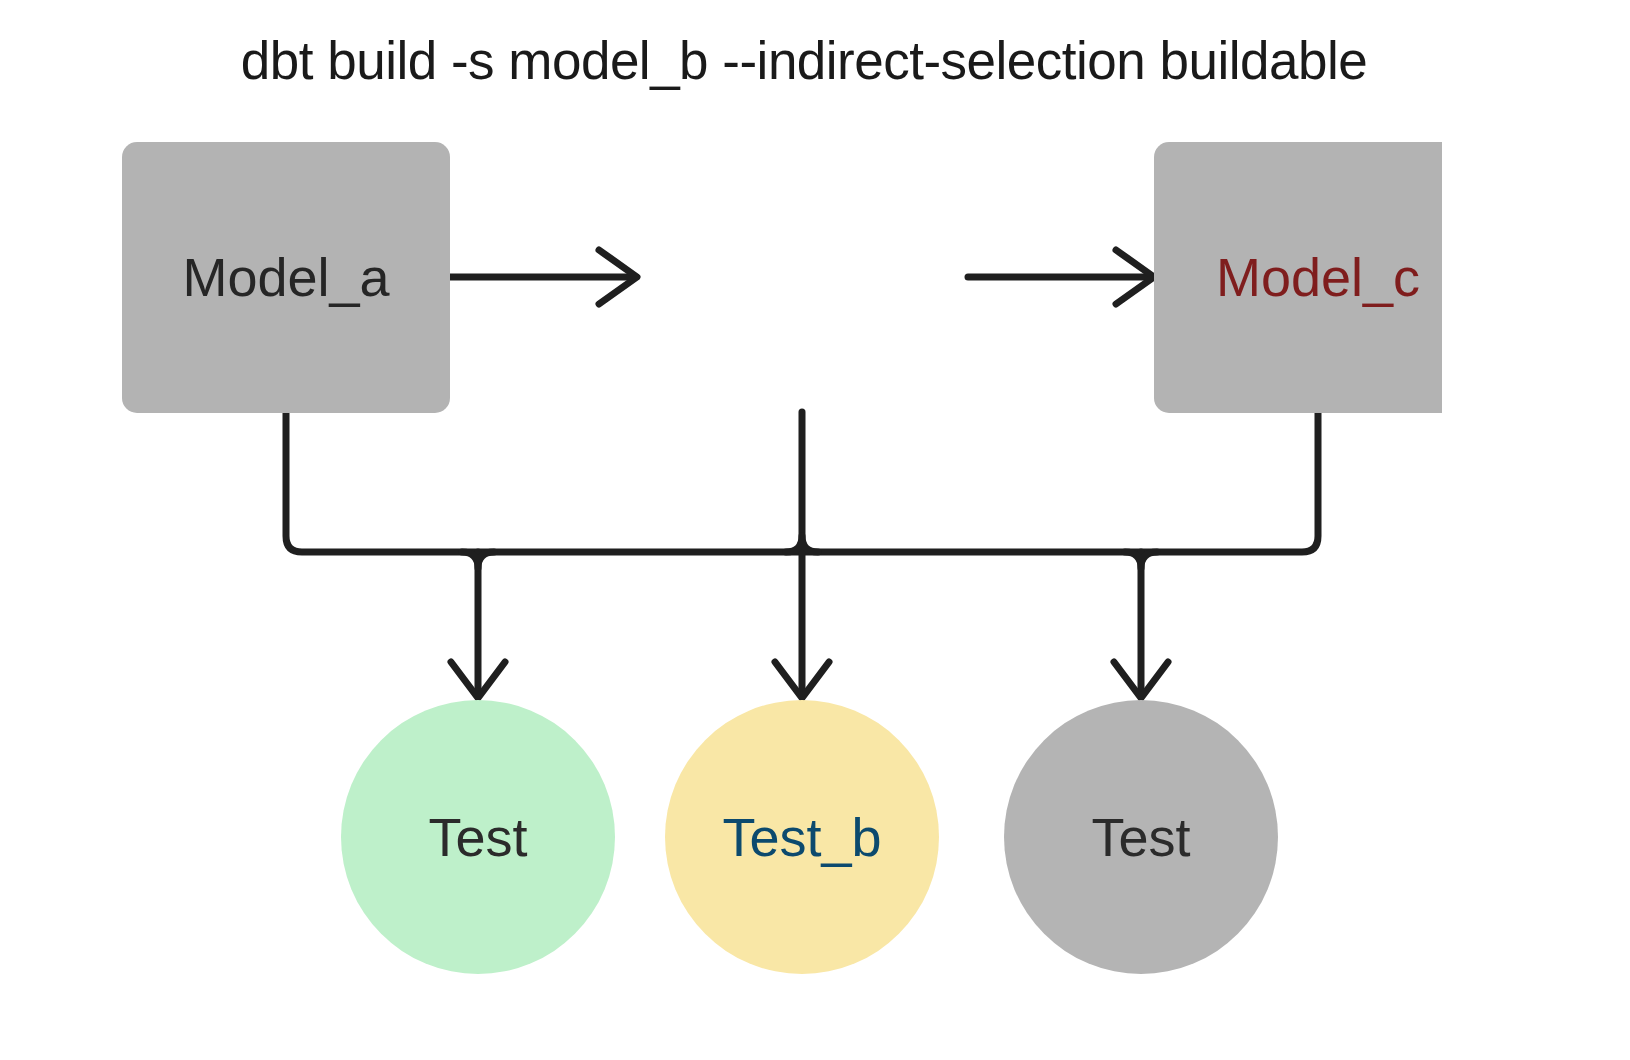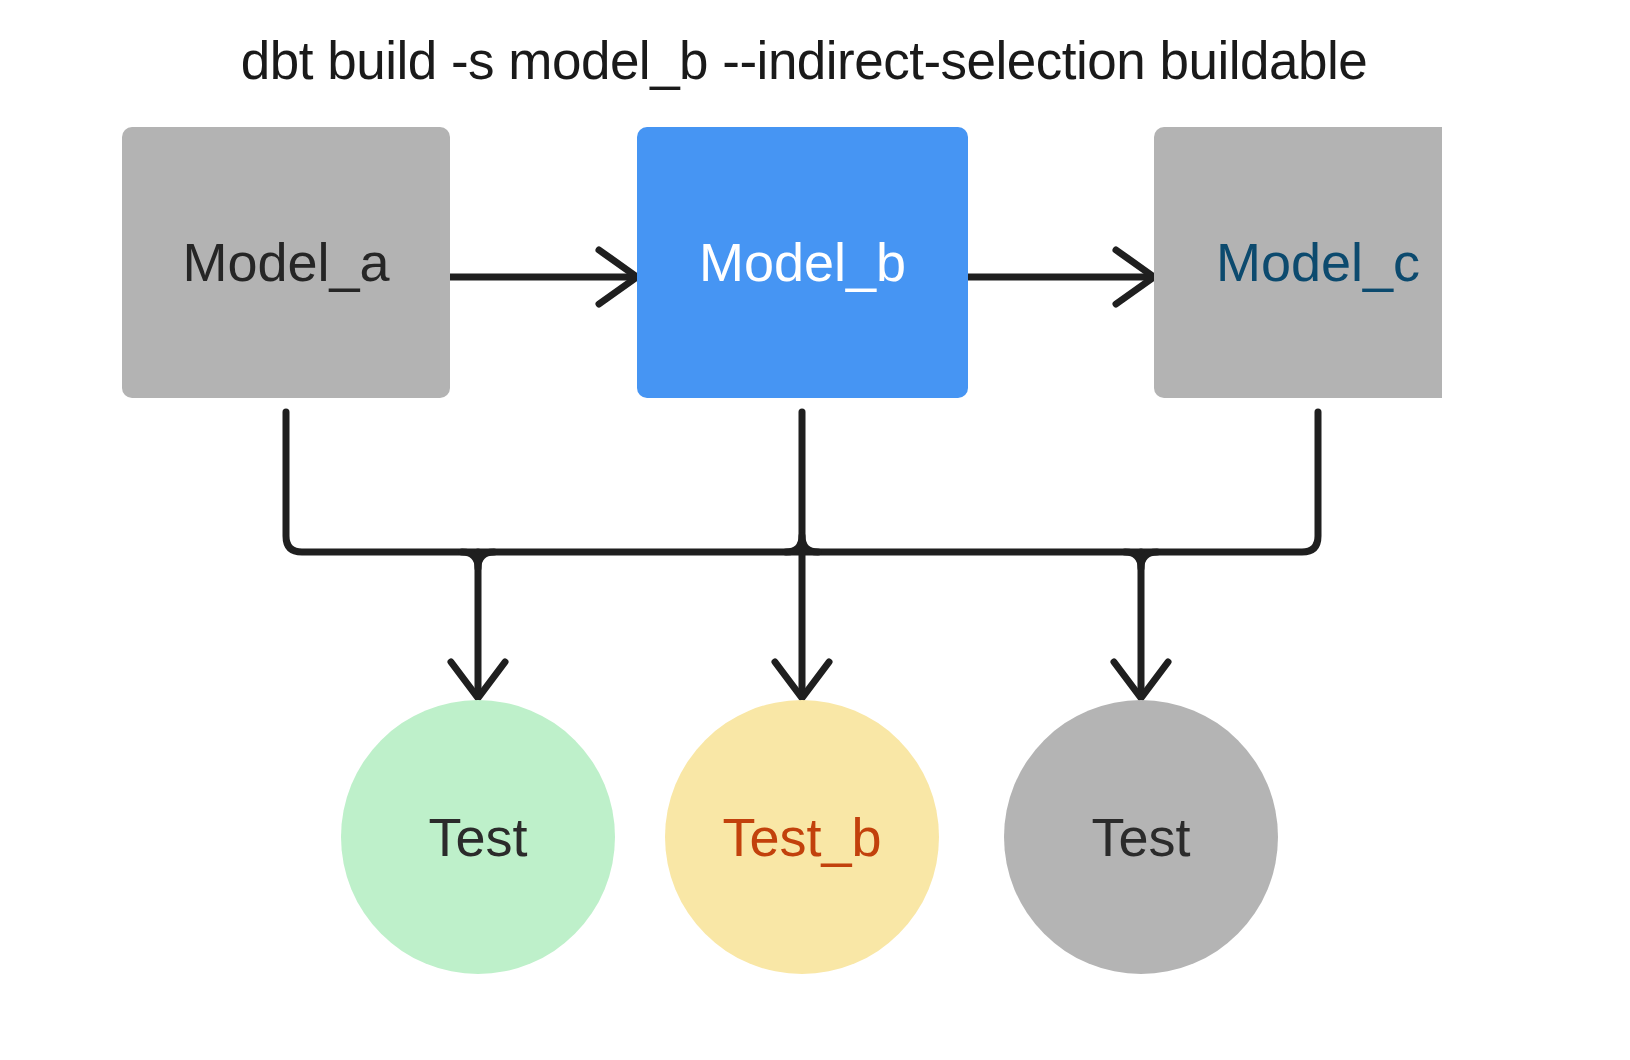--- a/index.html
+++ b/index.html
@@ -38,24 +38,24 @@
     position: absolute;
     display: flex;
     flex-direction: column;
     align-items: center;
     justify-content: center;
     font-size: 54px;
     font-weight: 400;
     text-align: center;
   }
   .node.rect {
-    border-radius: 10px;
+    border-radius: 15px;
     width: 328px;
     height: 271px;
-    top: 127px;
+    top: 142px;
   }
   .node.circle {
     border-radius: 50%;
     width: 274px;
     height: 274px;
     top: 700px;
   }
   .node .line {
     display: block;
     line-height: 83px;
@@ -98,33 +98,30 @@
       <path d="M 451 662 L 478 698 L 505 662"></path>
       <path d="M 775 662 L 802 698 L 829 662"></path>
       <path d="M 1114 662 L 1141 698 L 1168 662"></path>
     </g>
   </svg>
 
   <div id="model-a" class="node rect" style="background: rgb(179, 179, 179); color: rgb(38, 38, 38);">
     <span class="line">Model_a</span>
   </div>
 
-  <div id="model-b" class="node rect" style="background: rgb(70, 149, 243); color: rgb(255, 255, 255);">
-    <span class="line">Model_b</span>
-  </div>
 
-  <div id="model-c" class="node rect" style="background: rgb(179, 179, 179); color: #0c4a6e;">
+  <div id="model-c" class="node rect" style="background: rgb(179, 179, 179); color: #7f1d1d;">
     <span class="line">Model_c</span>
   </div>
 
   <div id="test-ab" class="node circle" style="background: rgb(190, 240, 202); color: rgb(43, 43, 43);">
     <div class="line">Test</div>
   </div>
 
-  <div id="test-b" class="node circle" style="background: rgb(249, 231, 166); color: #c2410c;">
+  <div id="test-b" class="node circle" style="background: rgb(249, 231, 166); color: #0c4a6e;">
     <div class="line">Test_b</div>
     <div class="line"></div>
   </div>
 
   <div id="test-bc" class="node circle" style="background: rgb(180, 180, 180); color: rgb(43, 43, 43);">
     <div class="line">Test</div>
   </div>
 
 </div>
 

